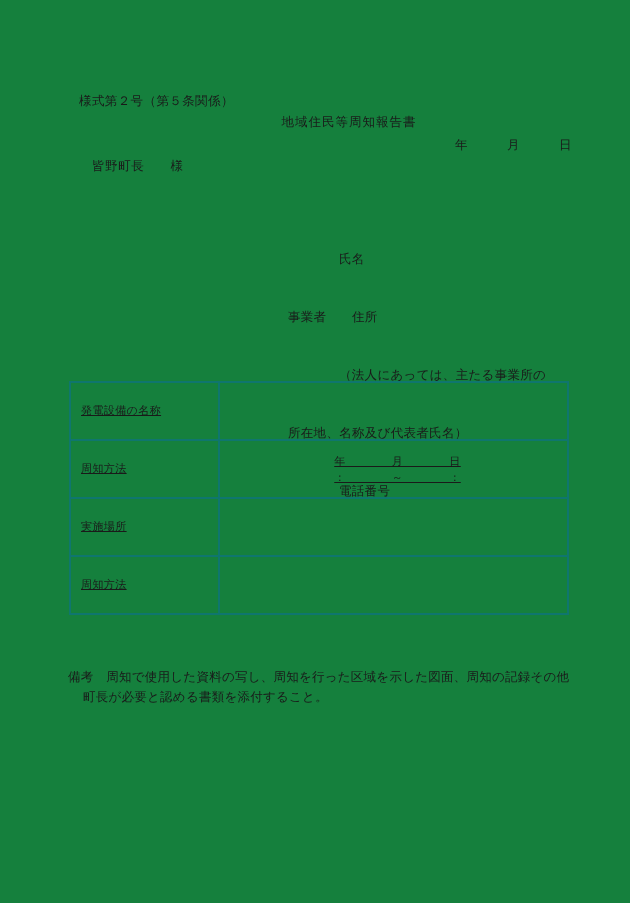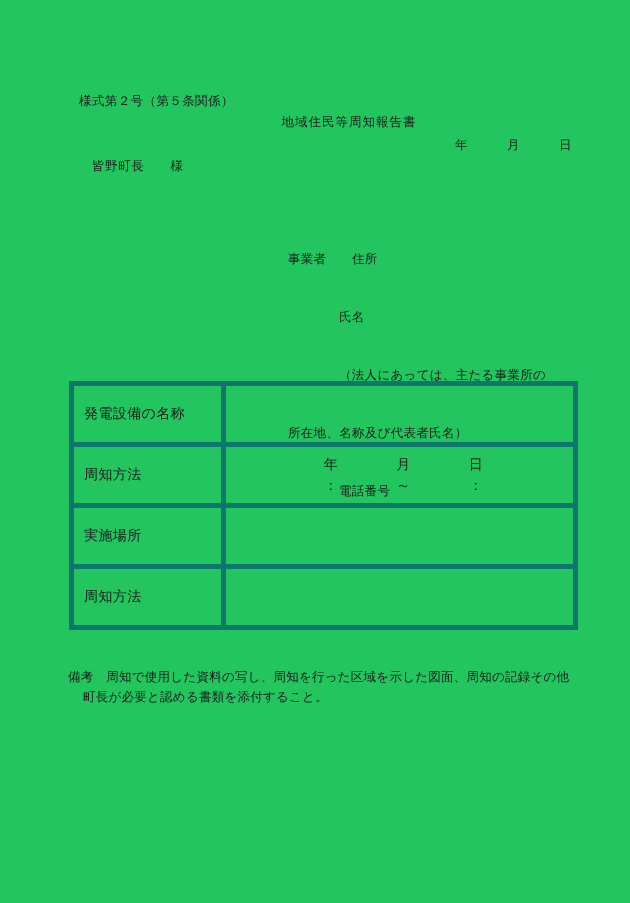--- a/index.html
+++ b/index.html
@@ -14,21 +14,21 @@
     position: relative;
     font-family: "Liberation Serif", "DejaVu Serif", serif;
     color: #1a1a1a;
     font-size: 12.5px;
     line-height: 1.55;
     overflow: hidden;
   }
   .page {
     position: absolute;
     inset: 0;
-    background: #22c55e;
+    background: #15803d;
   }
 
   
   .form-no {
     position: absolute;
     left: 79px;
     top: 92px;
     white-space: nowrap;
     letter-spacing: 0.4px;
   }
@@ -96,26 +96,27 @@
   
   .form-table {
     position: absolute;
     left: 69px;
     top: 381px;
     width: 477px;
     border-collapse: collapse;
     table-layout: fixed;
   }
   .form-table td {
-    border: 5px solid #0f766e;
+    border: 2px solid #0f766e;
     height: 56px;
     vertical-align: middle;
     padding: 0 0 0 10px;
-    font-size: 14px;
+    font-size: 11px;
     letter-spacing: 0.4px;
+    text-decoration: underline;
   }
   .form-table td.label {
     width: 137px;
   }
   .form-table td.value {
     width: 338px;
     padding-left: 9px;
   }
   .form-table td.value.datetime {
     padding: 0;
@@ -158,22 +159,22 @@
 
   <div class="form-no">様式第２号（第５条関係）</div>
 
   <div class="doc-title">地域住民等周知報告書</div>
 
   <div class="date-line">年　　　月　　　日</div>
 
   <div class="addressee">皆野町長　　様</div>
 
   <div class="operator">
+    <span class="row sub">氏名</span>
     <span class="row lead">事業者　　住所</span>
-    <span class="row sub">氏名</span>
     <span class="row paren1">（法人にあっては、主たる事業所の</span>
     <span class="row paren2">所在地、名称及び代表者氏名）</span>
     <span class="row sub">電話番号</span>
   </div>
 
 
   <table class="form-table">
     <tbody>
       <tr>
         <td class="label">発電設備の名称</td>

